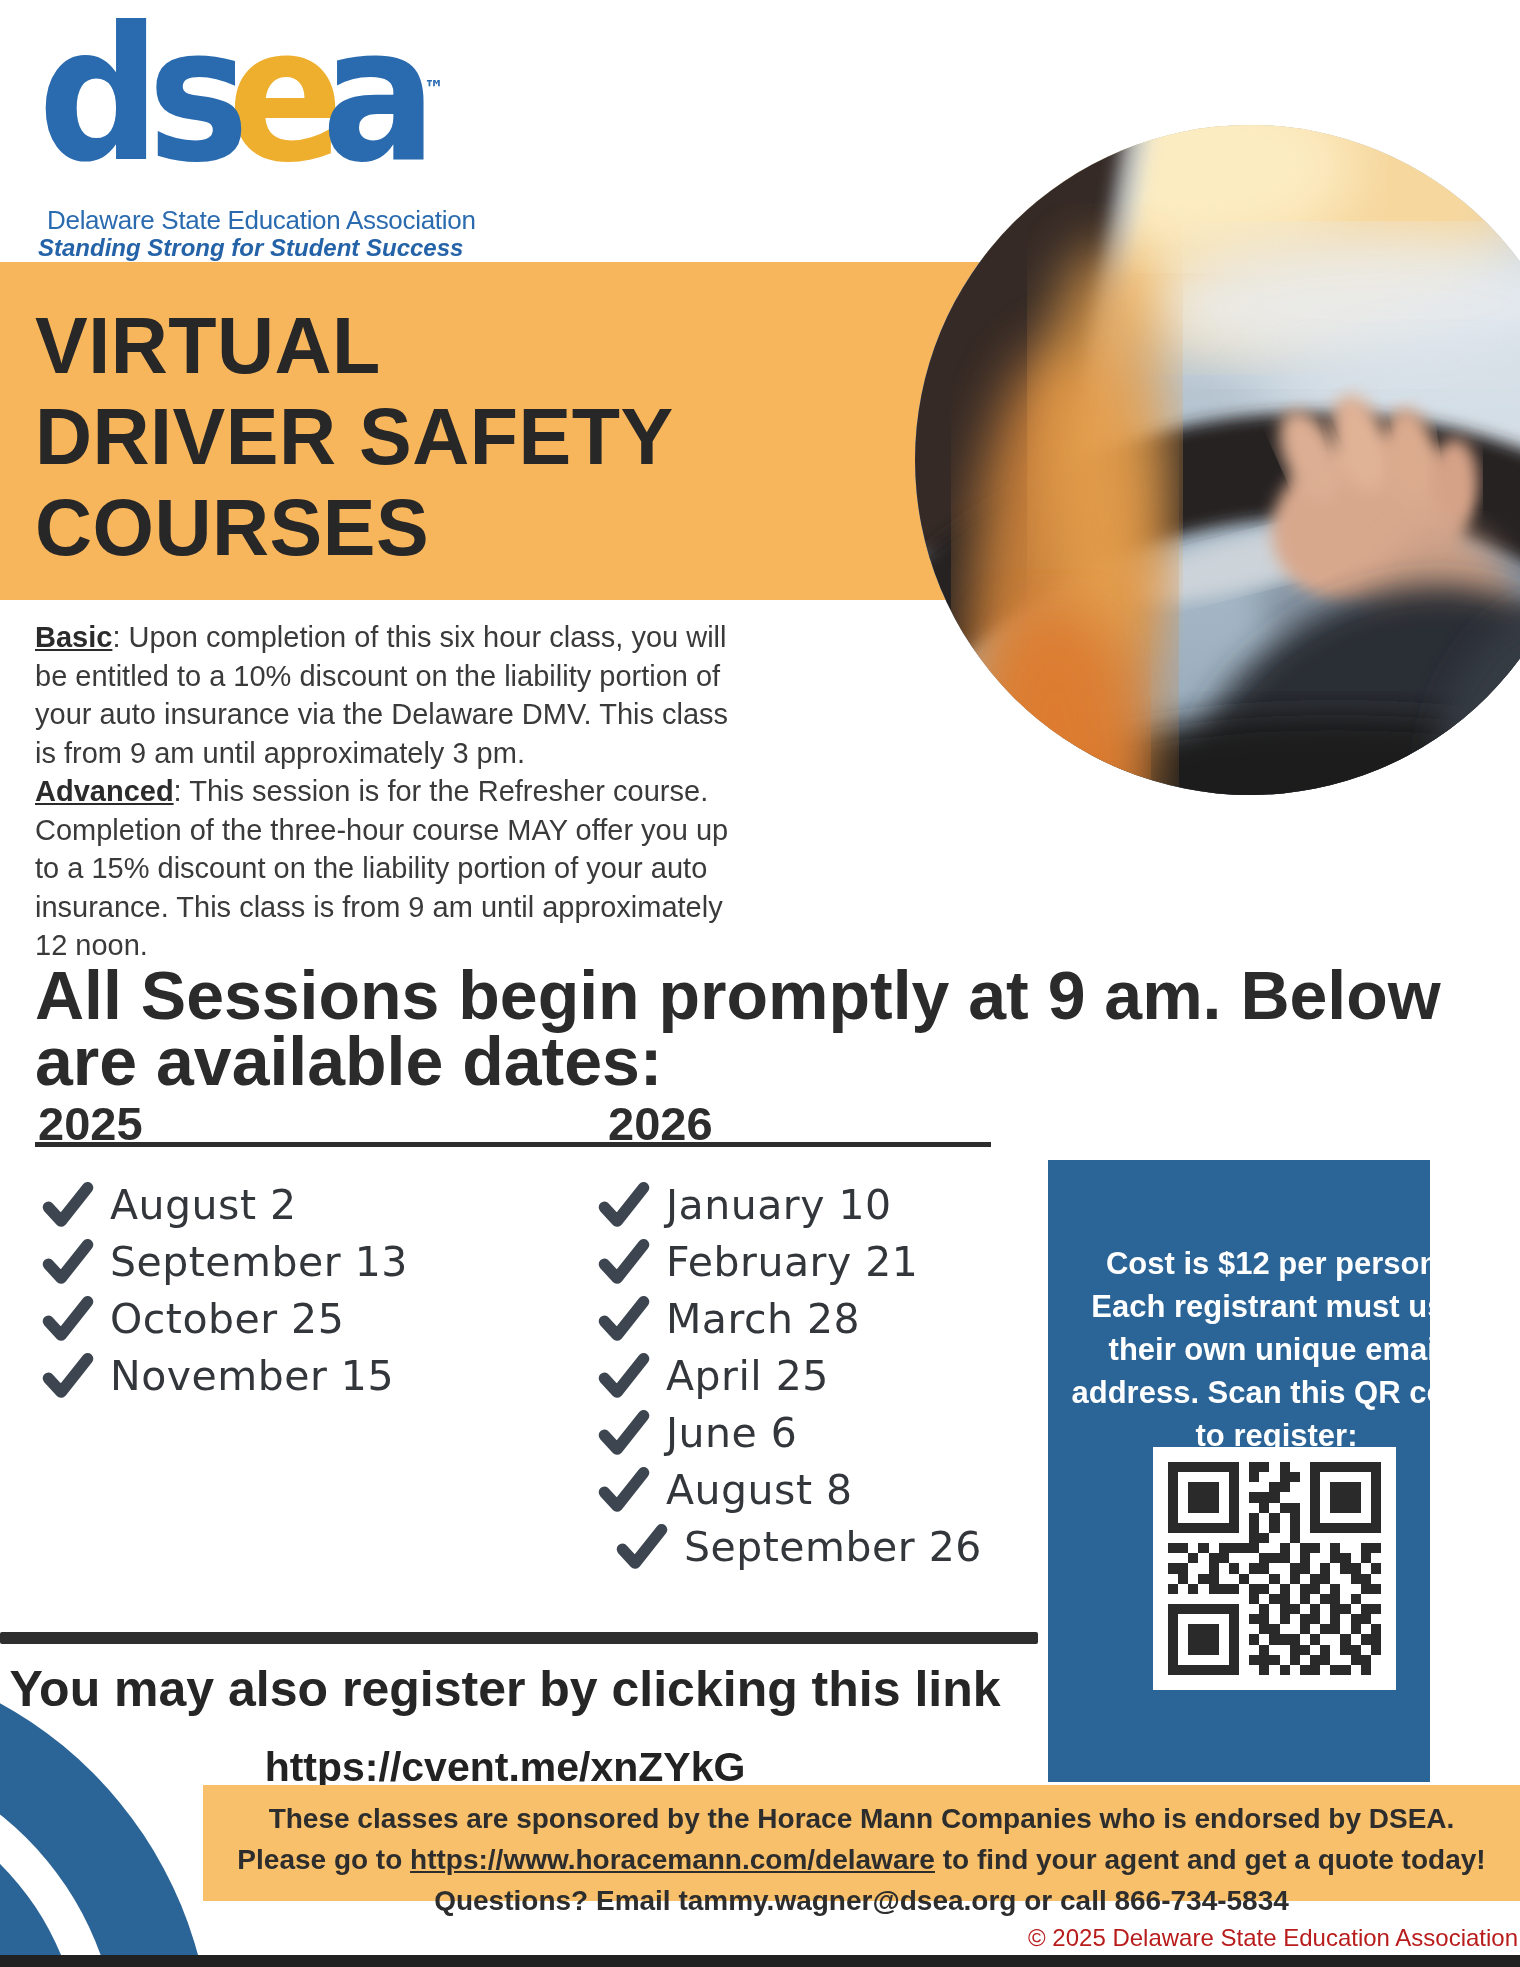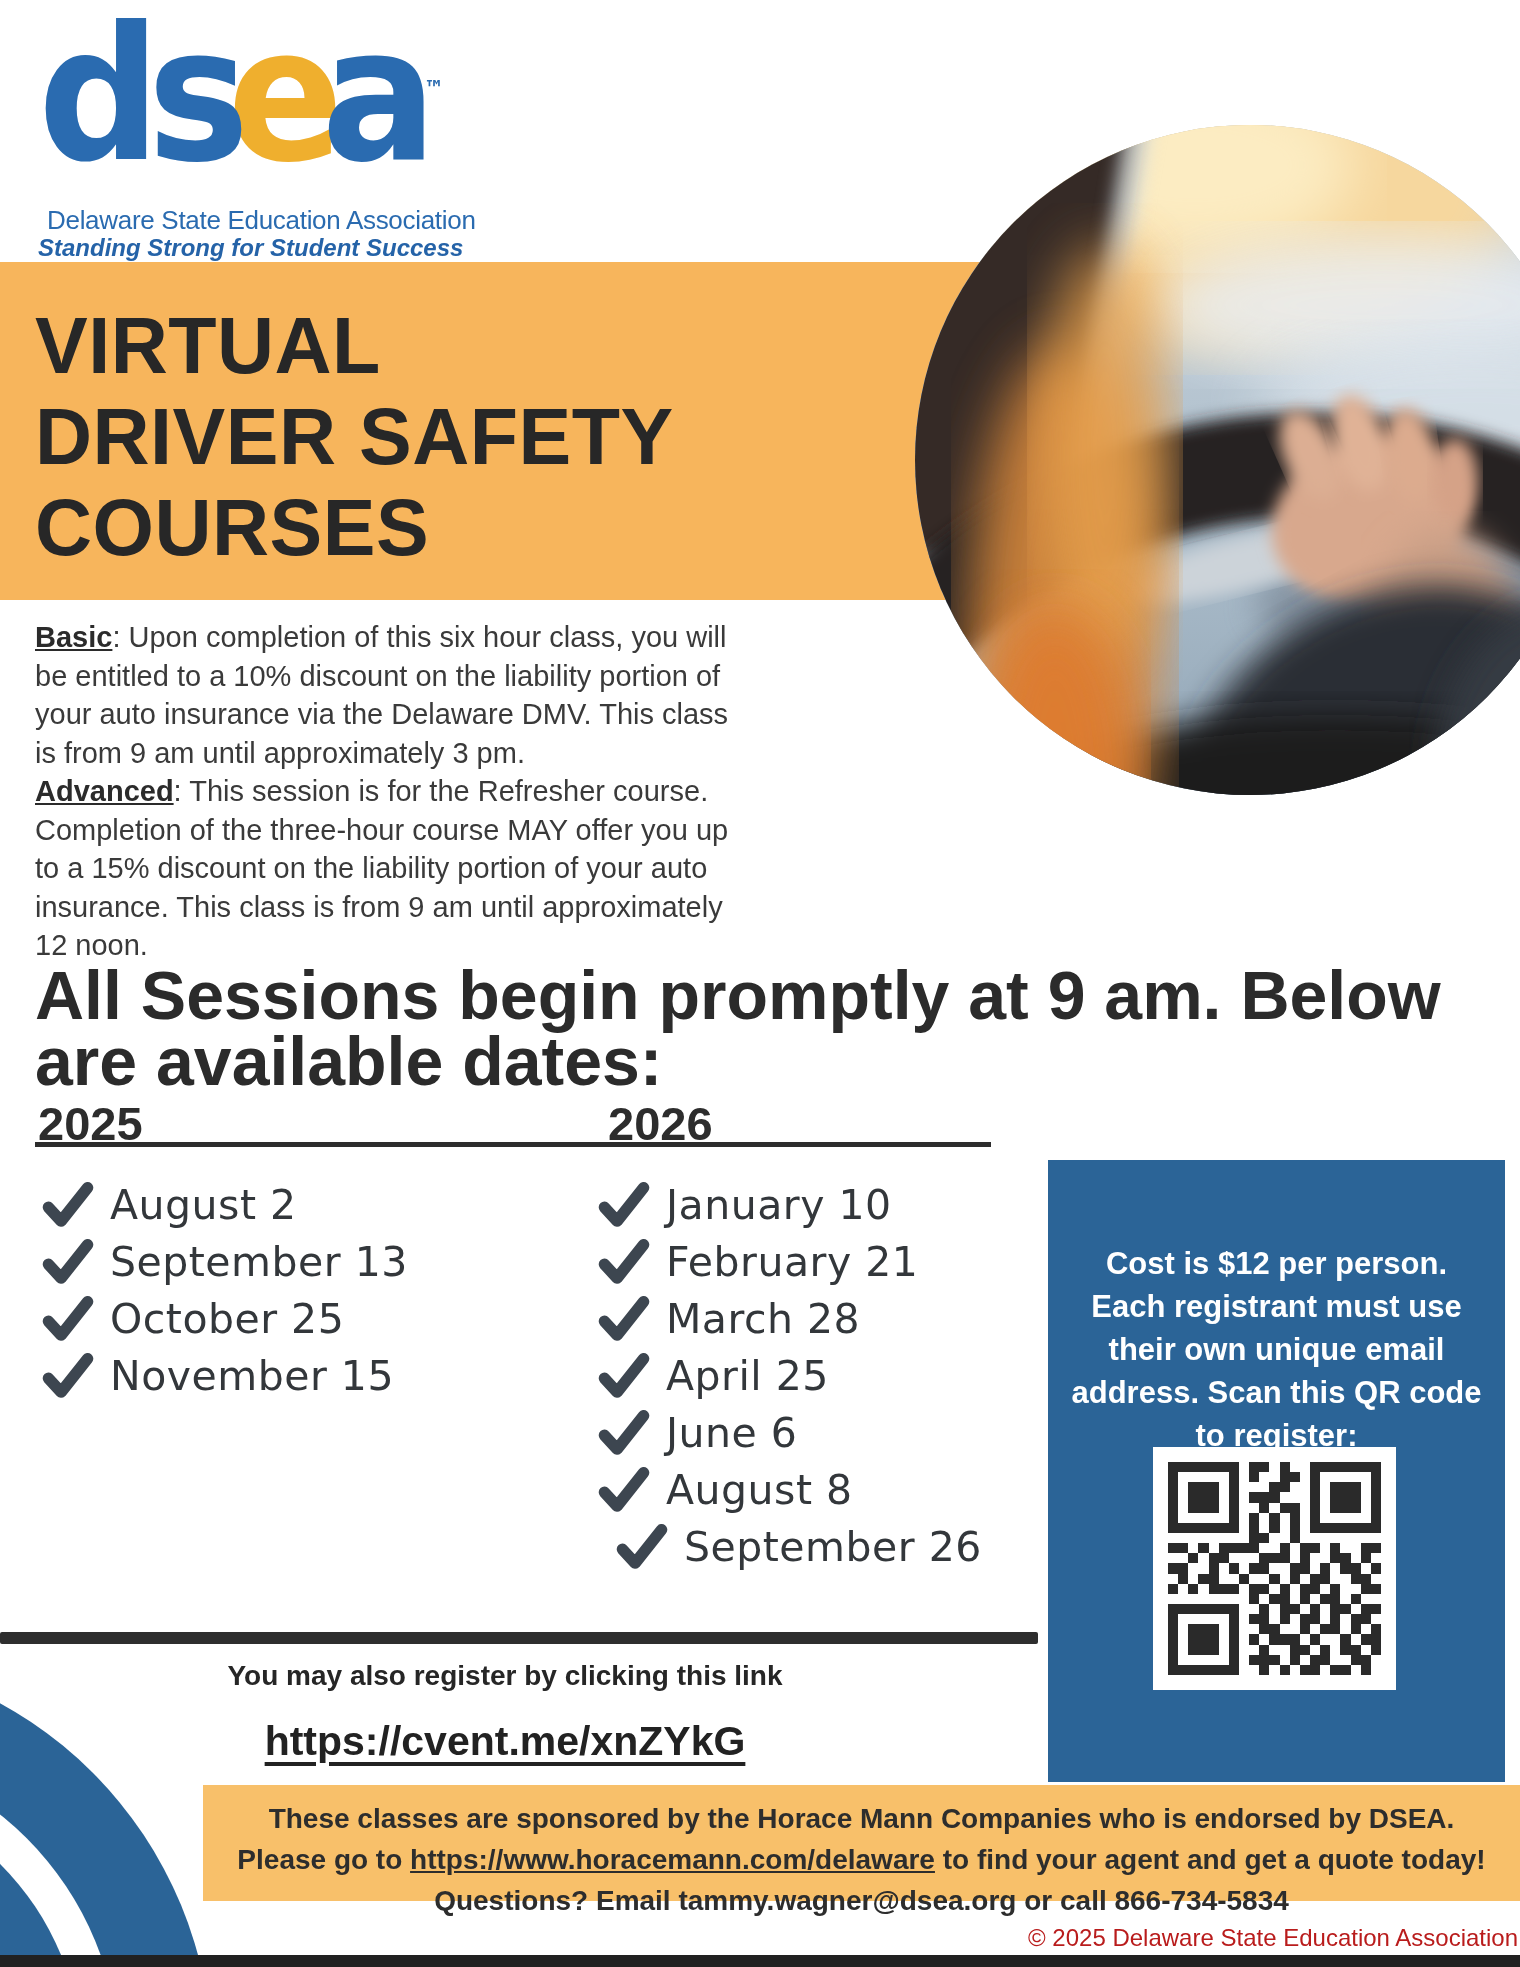--- a/index.html
+++ b/index.html
@@ -41,30 +41,30 @@
   .year-2025{left:38px;}
   .year-2026{left:608px;}
   .date-list{position:absolute;top:1176px;}
   .list-2025{left:42px;}
   .list-2026{left:598px;}
   .date-row{display:flex;align-items:center;height:57px;white-space:nowrap;}
   .date-row.indent{margin-left:18px;}
   .check{width:52px;height:46px;margin-right:16px;flex:0 0 auto;}
   .date-text{font-family:"DejaVu Sans",sans-serif;font-size:41px;color:#33373B;letter-spacing:.5px;}
   
-  .cost-box{position:absolute;left:1048px;top:1160px;width:457px;height:622px;background:var(--blue,#2B6497);}
+  .cost-box{position:absolute;left:1048px;top:1160px;width:382px;height:622px;background:var(--blue,#2B6497);}
   .cost-text{position:absolute;left:18px;top:82px;width:421px;font-size:31px;line-height:43px;font-weight:bold;
     color:#fff;text-align:center;}
   .qr-frame{position:absolute;left:105px;top:287px;width:243px;height:243px;background:#fff;padding:15px;}
   .qr-grid{width:100%;height:100%;display:grid;grid-template-columns:repeat(21,1fr);grid-template-rows:repeat(21,1fr);}
   .qr-grid .m{background:#2a2a2a;}
   
   .divider{position:absolute;left:0;top:1632px;width:1038px;height:12px;background:#2e2e2e;border-radius:2px;}
   .register{position:absolute;left:0;top:1660px;width:1010px;text-align:center;}
-  .register-line{font-size:28px;font-weight:bold;color:#262626;letter-spacing:0;}
+  .register-line{font-size:50px;font-weight:bold;color:#262626;letter-spacing:0;}
   .register-link{display:inline-block;margin-top:26px;font-size:41px;font-weight:bold;color:#222;
     text-decoration:underline;text-underline-offset:7px;text-decoration-thickness:4px;}
   
   .sponsor-band{position:absolute;left:203px;top:1785px;width:1317px;height:116px;background:var(--yellow_band,#F8C06A);
     padding:13px 26px 0 26px;text-align:center;}
   .sponsor-band .line{font-size:28px;line-height:41px;font-weight:bold;color:#2d2d2d;}
   .sponsor-band a,.sponsor-band .u{color:#2d2d2d;text-decoration:underline;font-weight:bold;}
   
   .copyright{position:absolute;right:2px;top:1924px;font-size:24px;color:#b91c1c;white-space:nowrap;}
   .bottom-bar{position:absolute;left:0;top:1955px;width:1520px;height:12px;background:#212121;z-index:6;}

